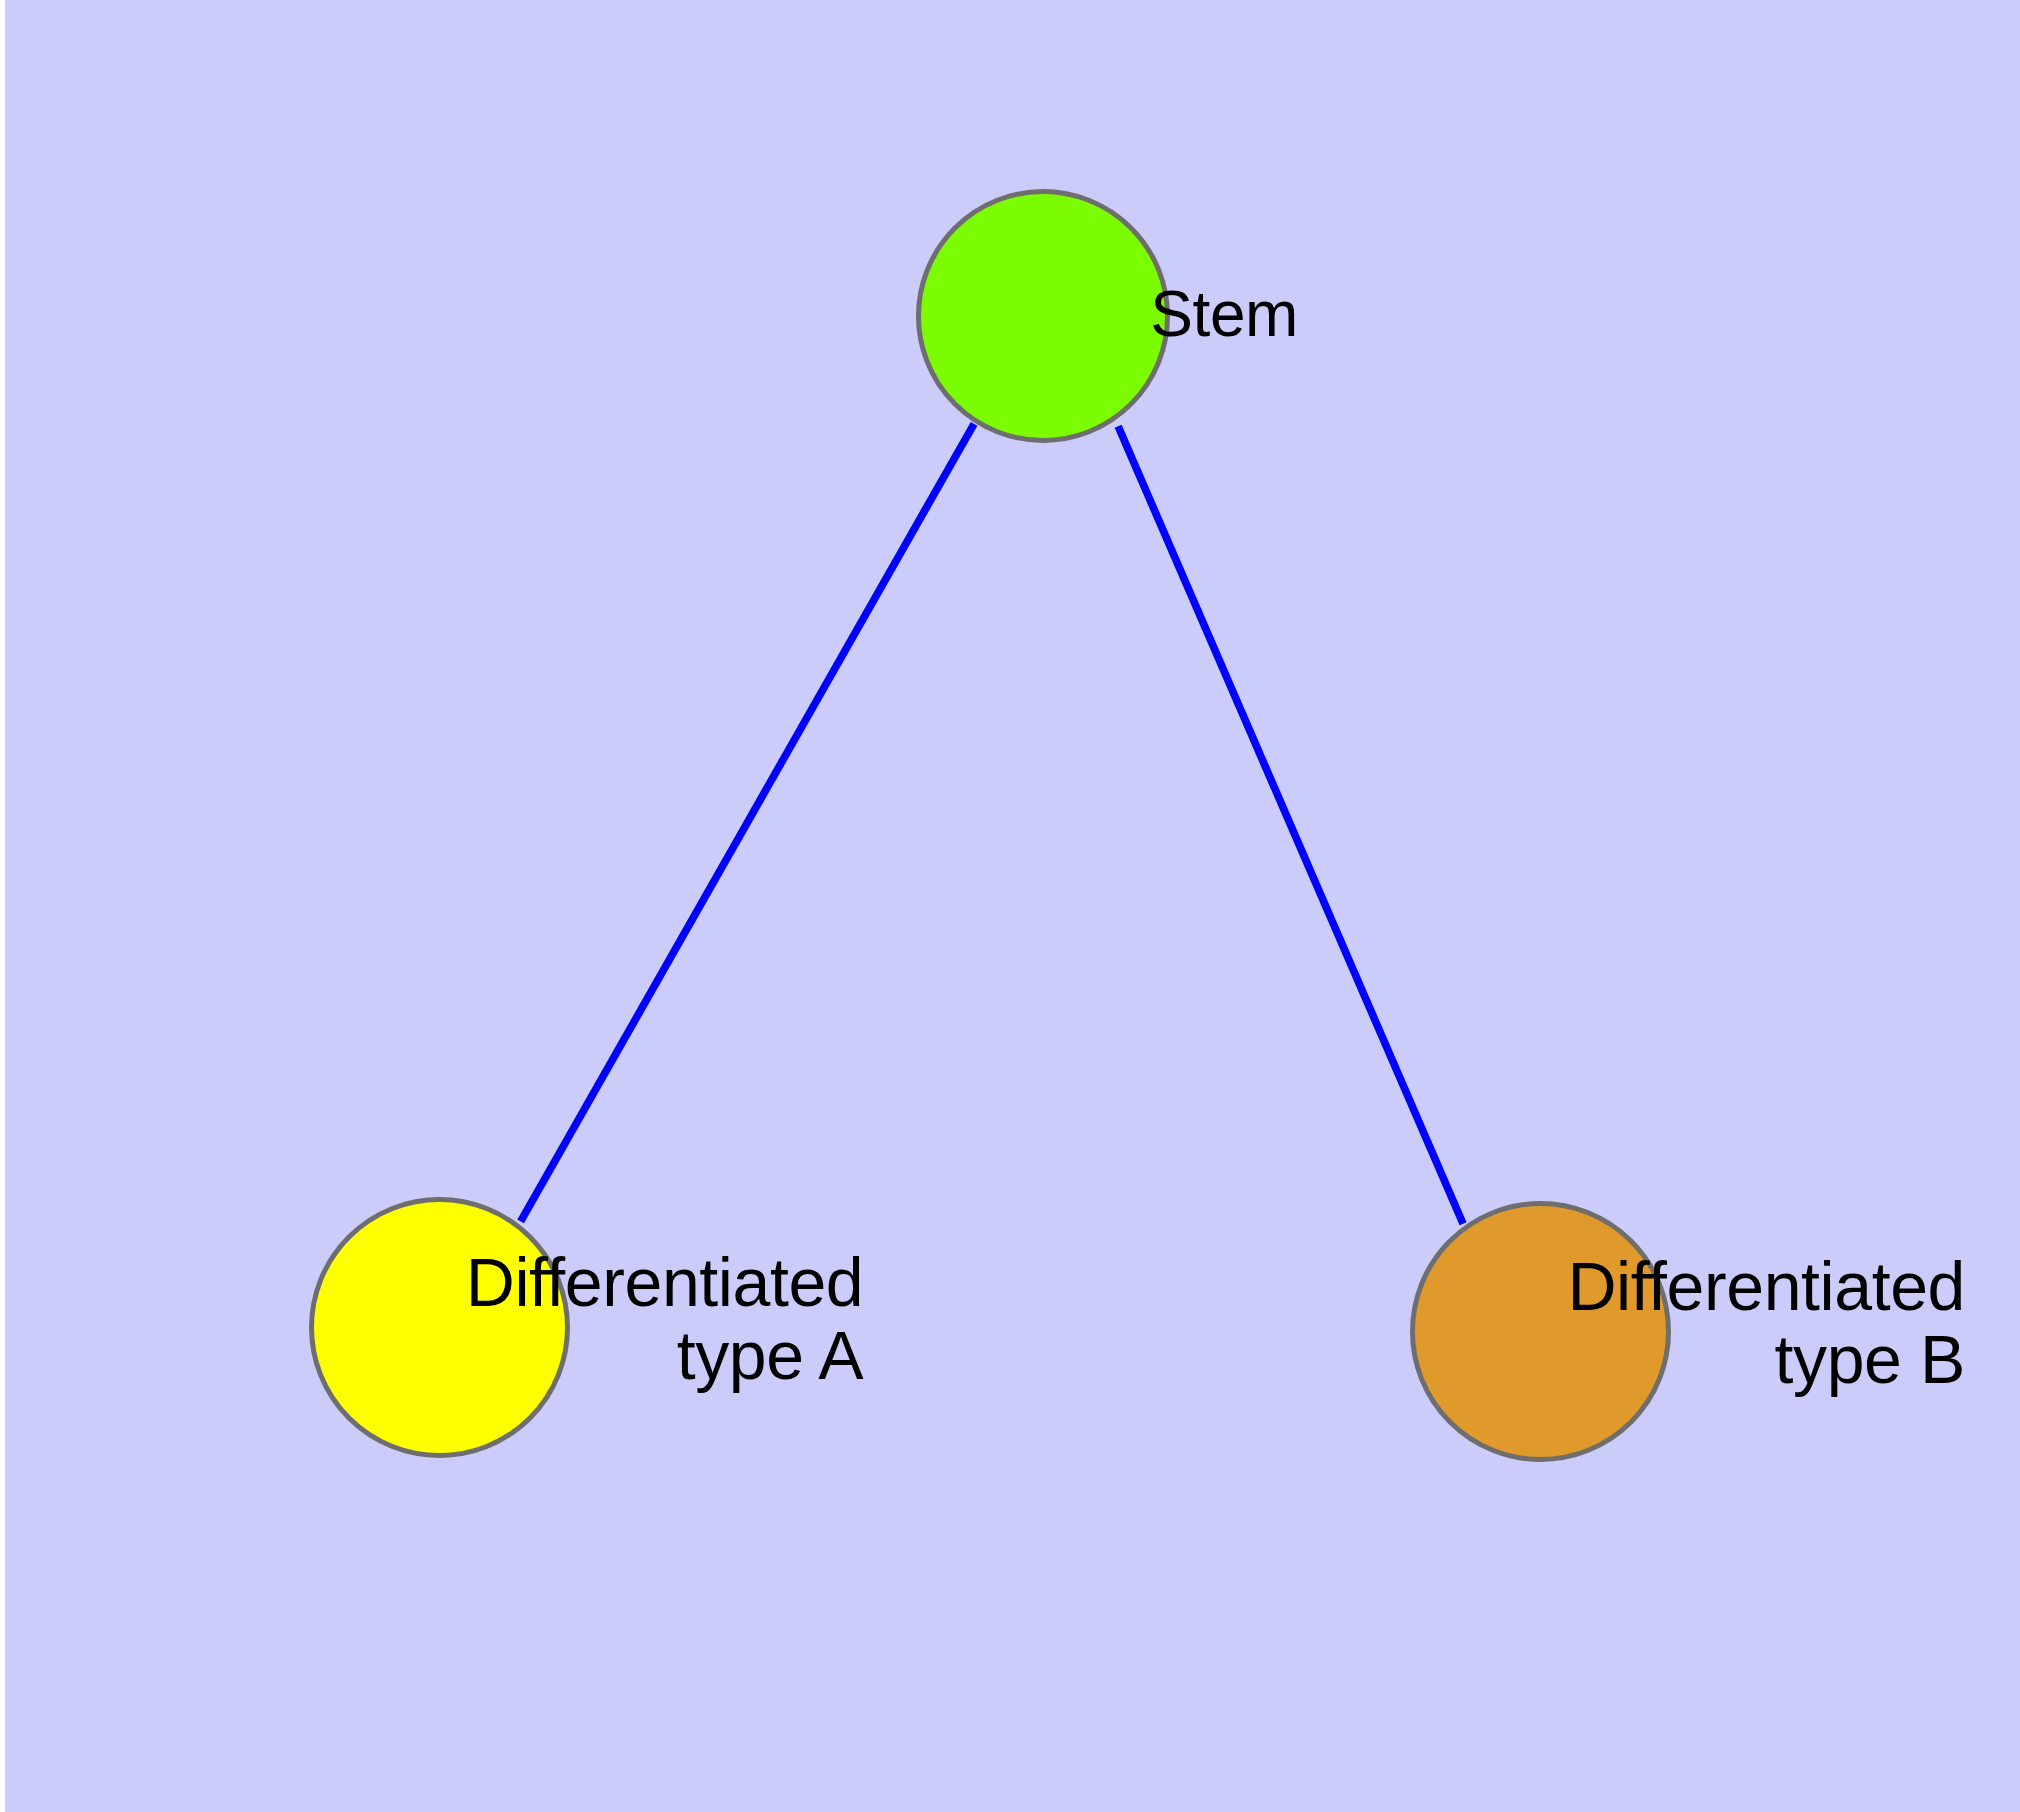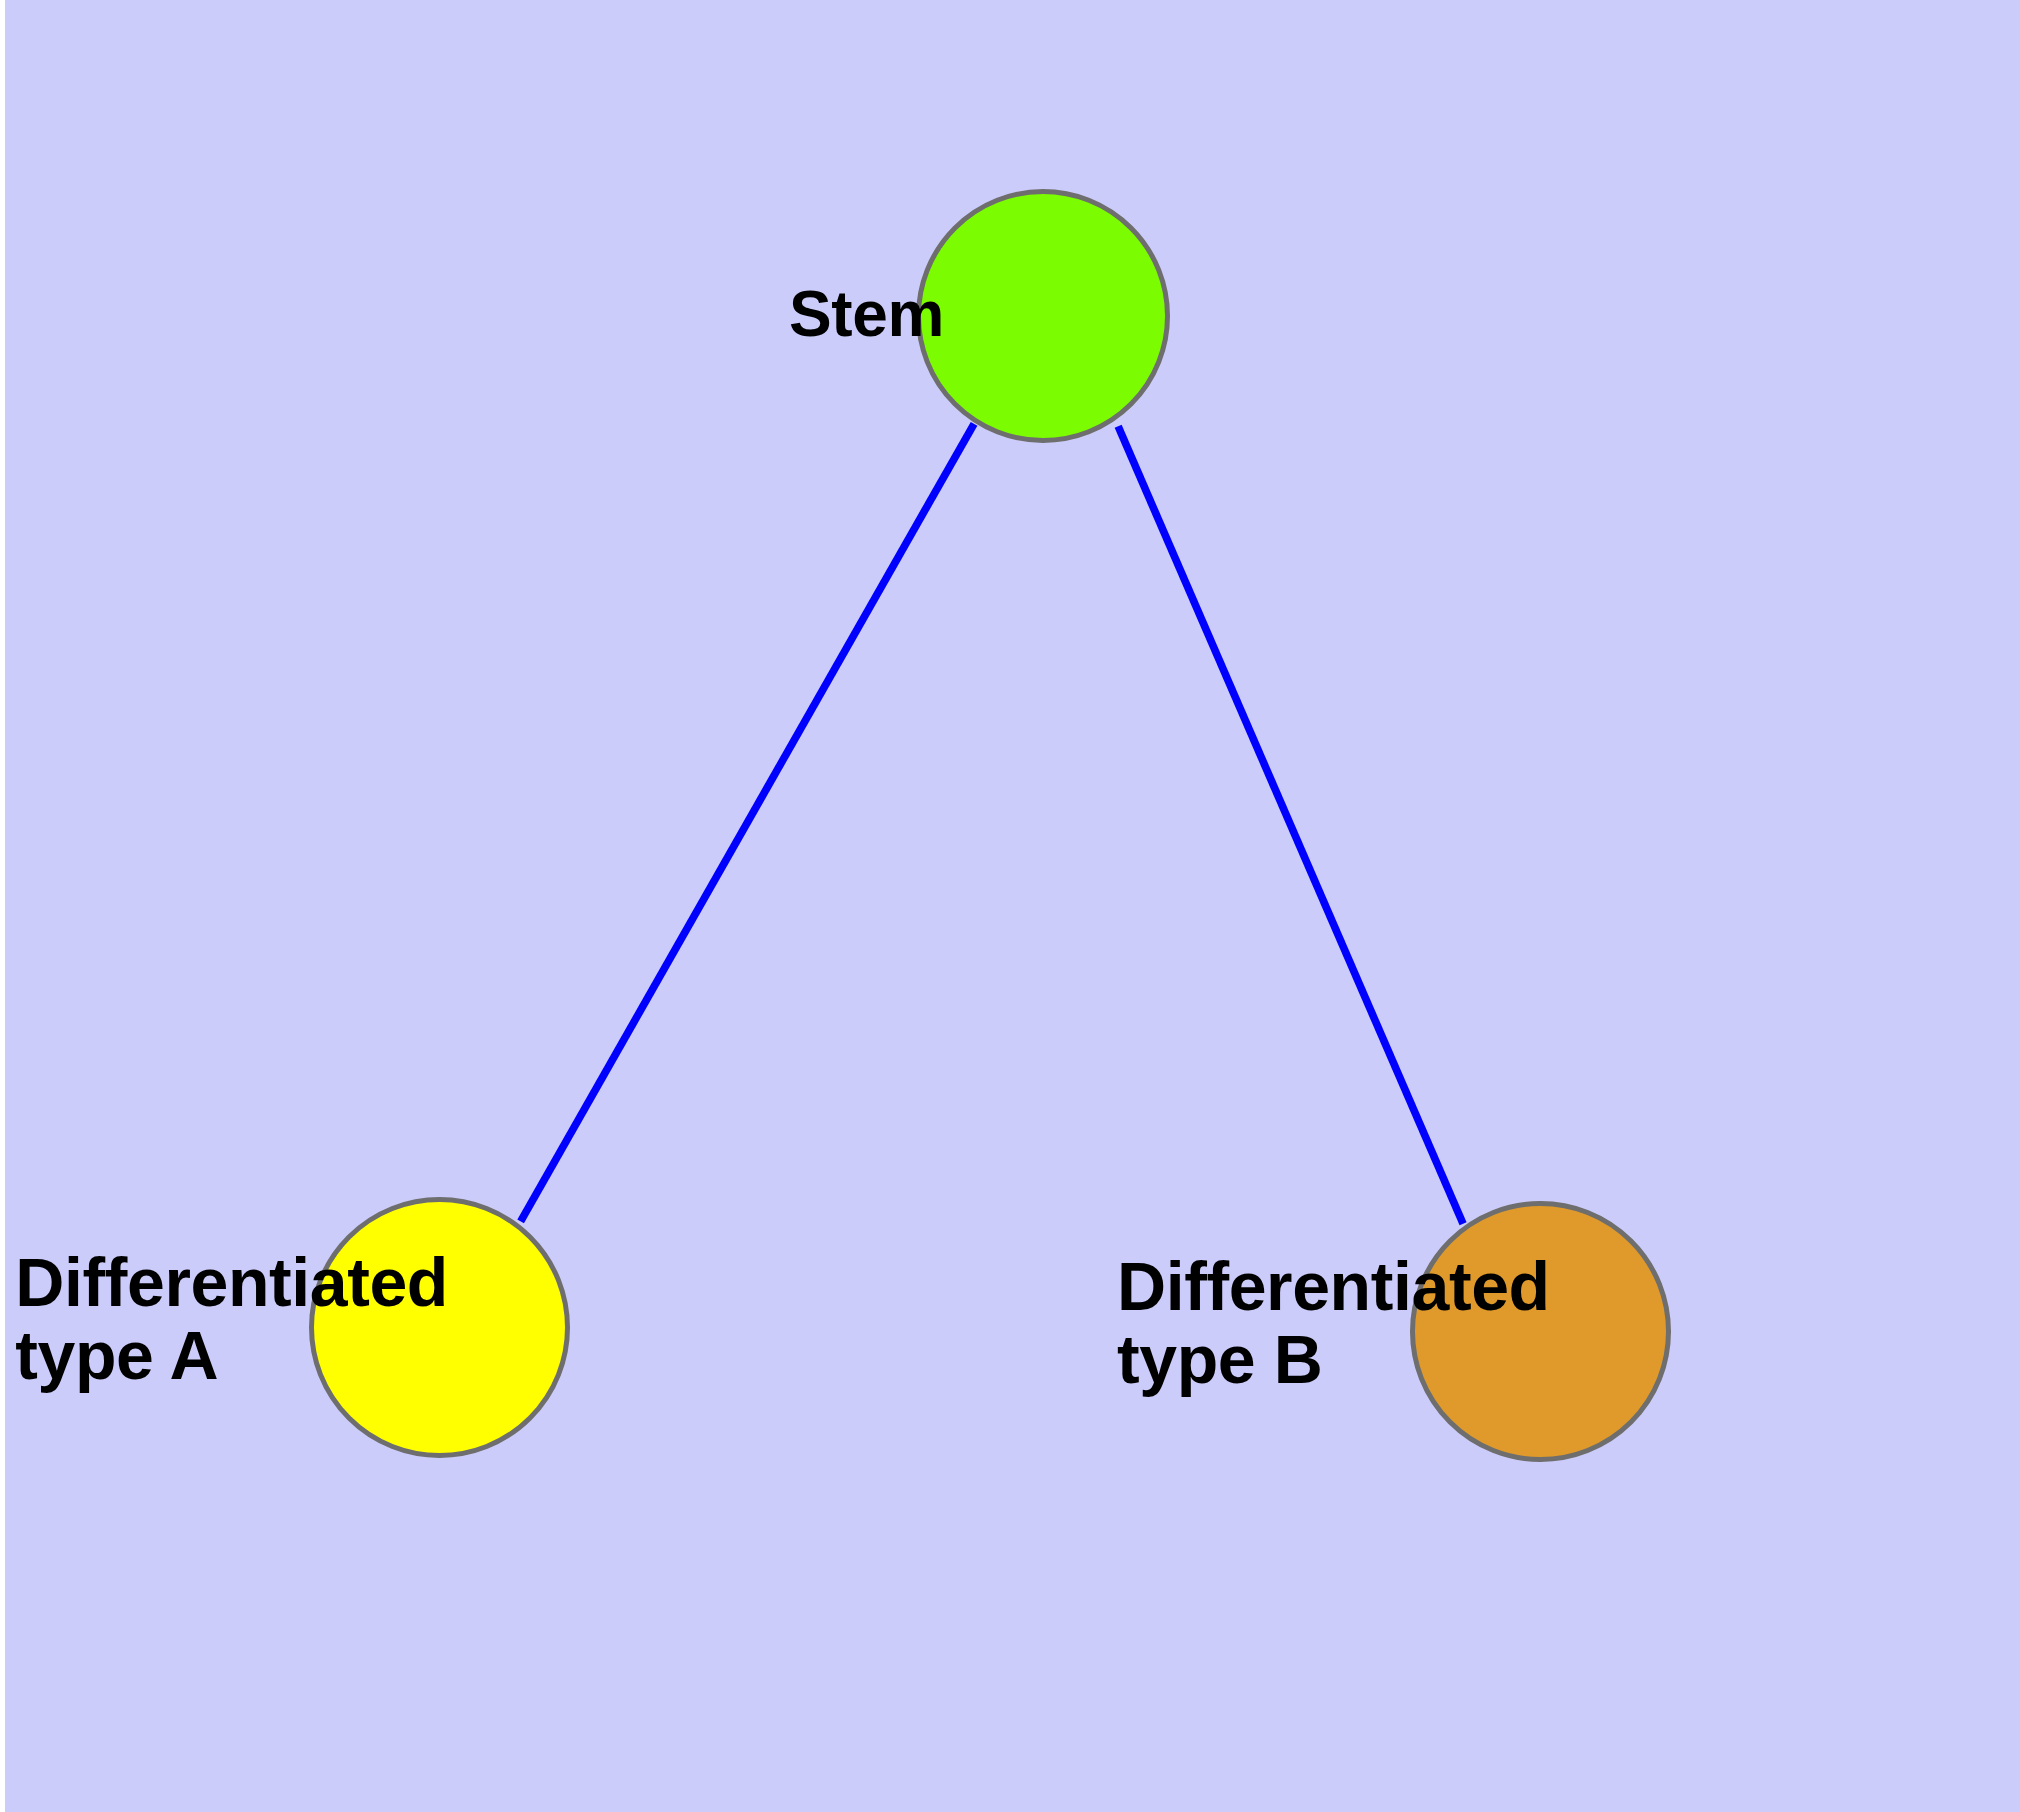--- a/index.html
+++ b/index.html
@@ -33,23 +33,23 @@
     pointer-events: none;
   }
   .node {
     position: absolute;
     border-radius: 50%;
     box-sizing: border-box;
     border: 5.1px solid #6e6e6e;
   }
   .node-label {
     position: absolute;
-    text-align: left;
+    text-align: right;
     color: #000000;
-    font-weight: bold;
+    font-weight: normal;
     white-space: pre;
     line-height: 1.08;
     letter-spacing: -0.4px;
     -webkit-font-smoothing: antialiased;
   }
 
   
   #node-stem {
     left: 916px;
     top: 189px;

